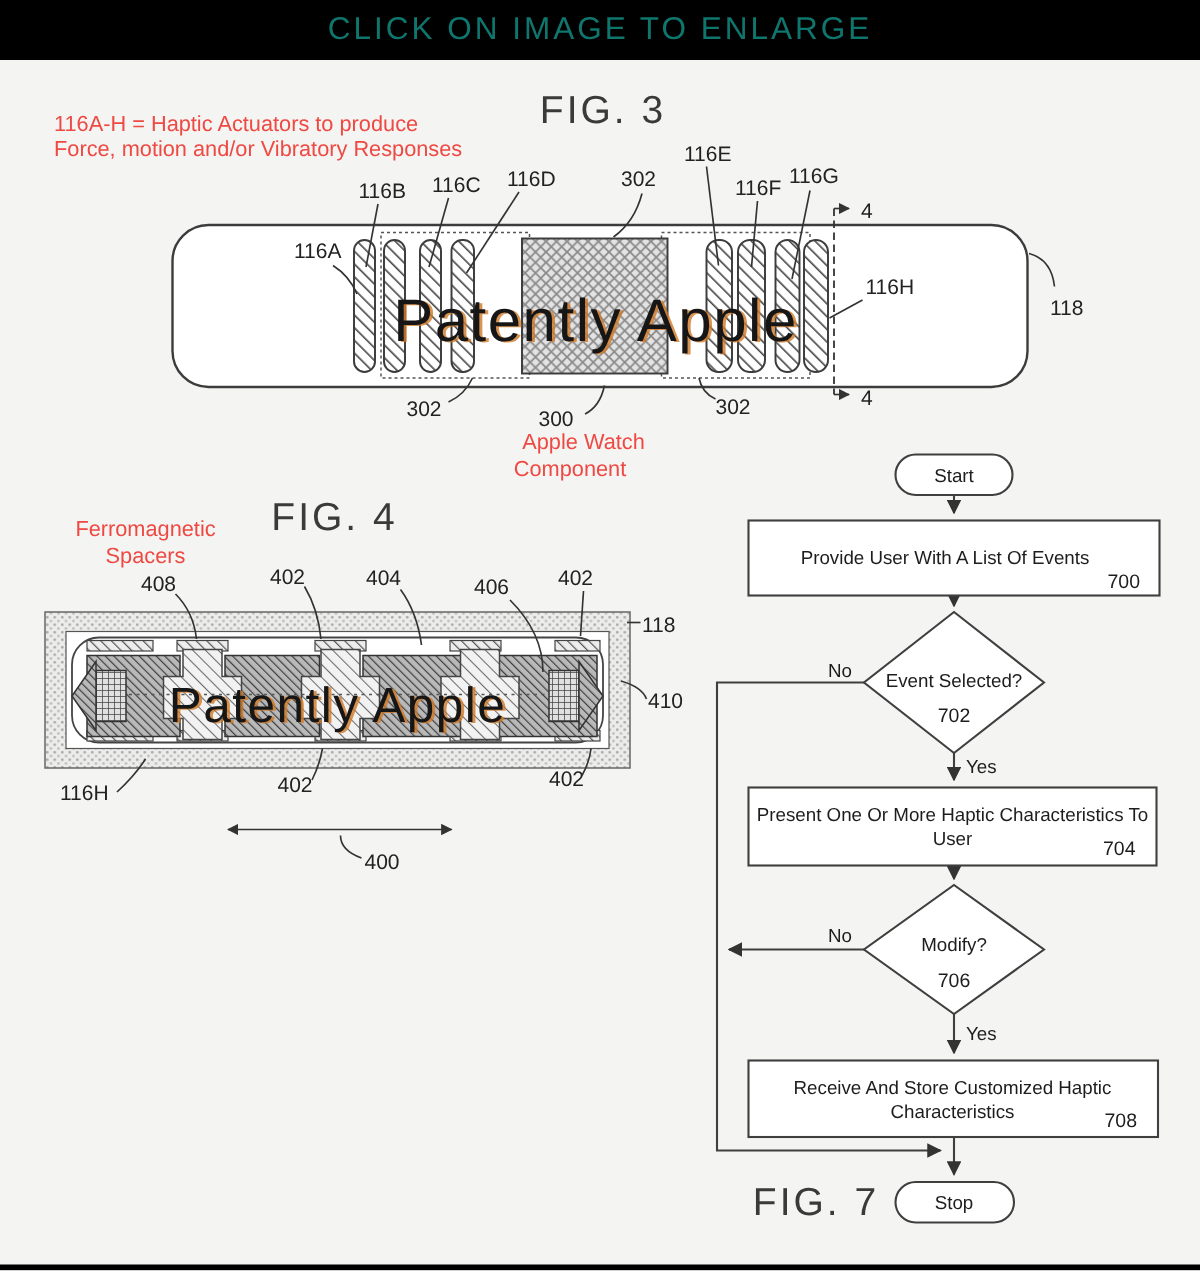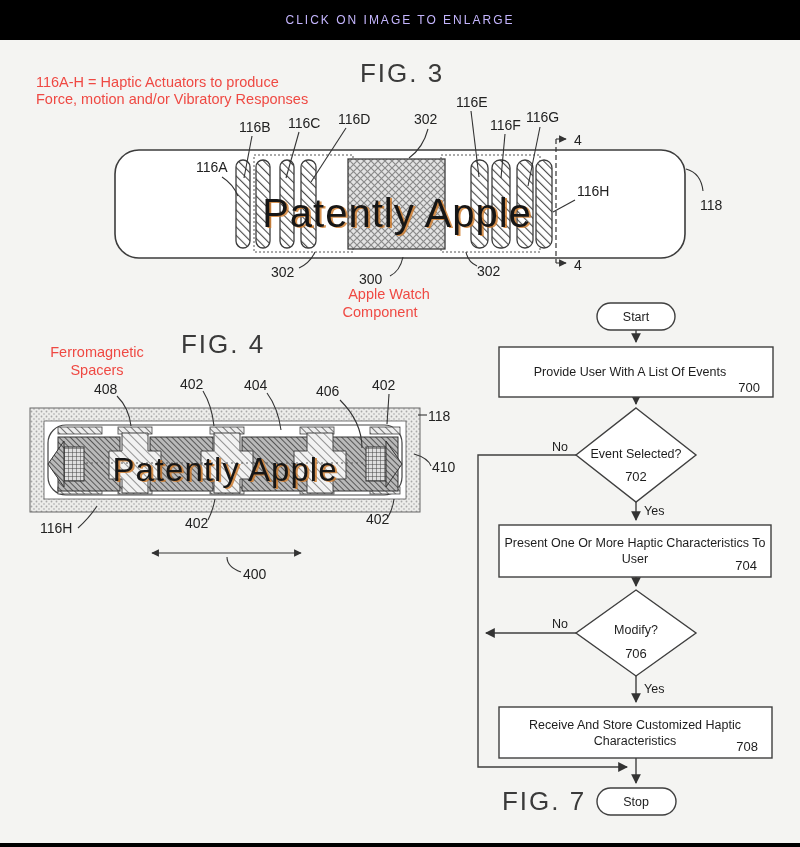--- a/index.html
+++ b/index.html
@@ -1,20 +1,20 @@
 <!DOCTYPE html>
 <html><head>
 <meta charset="utf-8">
 <style>
   html,body{margin:0;padding:0;background:#e9e9e9;}
   .page{position:relative;width:800px;height:847px;background:#f4f4f2;overflow:hidden;
         font-family:"Liberation Sans", sans-serif;}
   .banner{position:absolute;top:0;left:0;width:800px;height:40px;background:#000;
           display:flex;align-items:center;justify-content:center;}
-  .banner span{color:#c4b5fd;font-size:12px;letter-spacing:2px;font-weight:400;}
+  .banner span{color:#0f766e;font-size:21px;letter-spacing:2px;font-weight:400;}
   .bottom-strip{position:absolute;left:0;bottom:0;width:800px;height:4px;background:#000;}
   svg{position:absolute;top:0;left:0;}
   svg text{font-family:"Liberation Sans", sans-serif;fill:#222;}
   .figtitle{font-size:26px;letter-spacing:2px;fill:#3a3a3a;}
   .rednote{font-size:14.5px;fill:#ef4943;}
   .lab{font-size:14px;fill:#222;}
   .flowtxt{font-size:12.5px;fill:#1d1d1d;}
   .flownum{font-size:13px;fill:#1d1d1d;}
   .wm{fill:#161616;letter-spacing:1px;}
   .wmshadow{fill:#d07a28;opacity:.8;letter-spacing:1px;}

